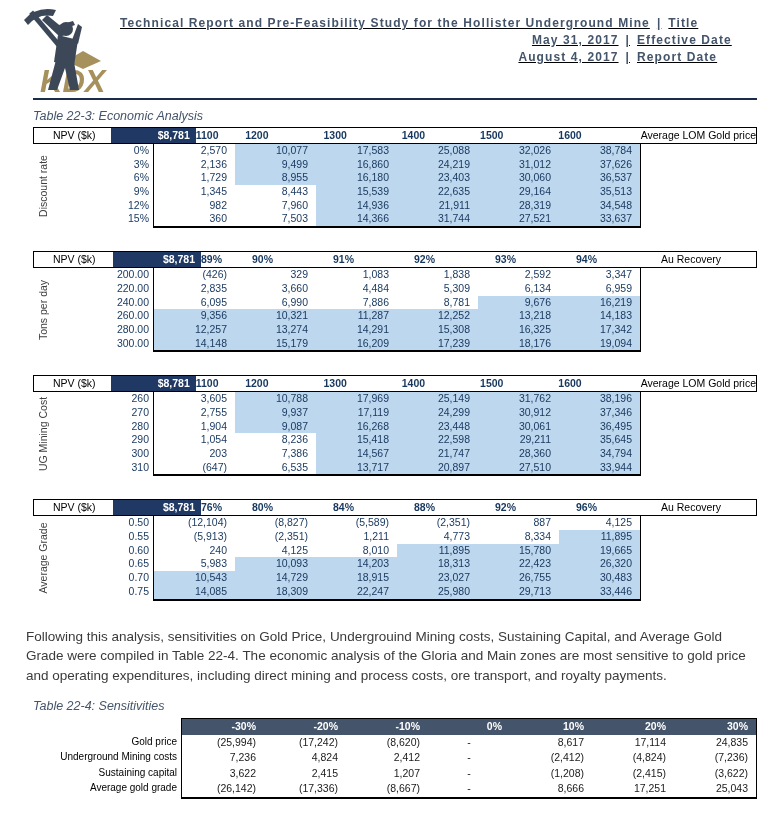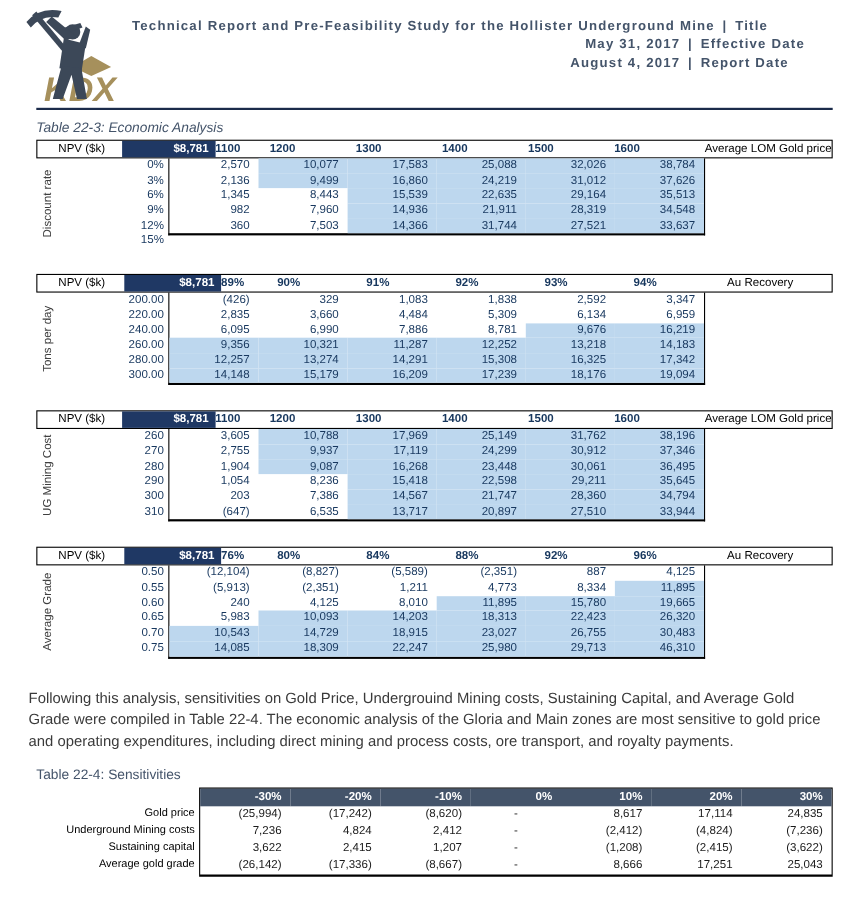--- a/index.html
+++ b/index.html
@@ -6,31 +6,31 @@
   body{
     width:782px;height:831px;background:#ffffff;overflow:hidden;
     font-family:"Liberation Sans","DejaVu Sans",sans-serif;
     -webkit-font-smoothing:antialiased;
   }
   .page{position:relative;width:782px;height:831px;}
 
   
   .hdr{position:relative;height:96px;}
   .logo{position:absolute;left:20px;top:4px;width:104px;height:92px;}
-  .hdr-lines{position:absolute;left:120px;top:16px;width:637px;}
+  .hdr-lines{position:absolute;left:120px;top:16px;width:637px;text-decoration:underline;}
   .hdr-line{display:flex;align-items:baseline;height:17px;
     font-size:12px;font-weight:bold;letter-spacing:1.1px;color:var(--accent-text);}
   .hdr-main{flex:1;text-align:right;white-space:nowrap;}
   .hdr-sep{padding:0 7px;}
   .hdr-lbl{width:120px;text-align:left;white-space:nowrap;}
   .rule{height:0;border-top:2.5px solid #1b2b4a;margin:2px 0 0 33px;width:724px;}
 
   
   .caption{margin:9px 0 4px 33px;font-size:12.5px;font-style:italic;color:var(--accent-text);}
-  .caption2{margin:14px 0 5px 33px;font-size:12.5px;color:var(--accent-text);}
+  .caption2{margin:14px 0 5px 33px;font-size:12.5px;font-style:italic;color:var(--accent-text);}
 
   
   #sens-tables{margin-left:33px;width:724px;}
   .st{margin-bottom:23px;}
   .st-head{display:flex;align-items:stretch;height:17px;border:1px solid #000;box-sizing:border-box;
     font-size:10.5px;color:var(--table-number);padding-left:16px;}
   .sh-npv{width:60px;padding-left:3px;line-height:15px;color:#000;}
   .sh-val{width:88px;background:var(--navy-cell);color:#fff;font-weight:bold;
     text-align:right;padding-right:6px;line-height:15px;box-sizing:border-box;}
   .sh-c0{width:51px;}
@@ -146,20 +146,28 @@
             </div>
             <div class="st-row">
               <div class="st-cell">2,136</div>
               <div class="st-cell shaded">9,499</div>
               <div class="st-cell shaded">16,860</div>
               <div class="st-cell shaded">24,219</div>
               <div class="st-cell shaded">31,012</div>
               <div class="st-cell shaded">37,626</div>
             </div>
             <div class="st-row">
+              <div class="st-cell">1,729</div>
+              <div class="st-cell shaded">8,955</div>
+              <div class="st-cell shaded">16,180</div>
+              <div class="st-cell shaded">23,403</div>
+              <div class="st-cell shaded">30,060</div>
+              <div class="st-cell shaded">36,537</div>
+            </div>
+            <div class="st-row">
               <div class="st-cell">1,345</div>
               <div class="st-cell">8,443</div>
               <div class="st-cell shaded">15,539</div>
               <div class="st-cell shaded">22,635</div>
               <div class="st-cell shaded">29,164</div>
               <div class="st-cell shaded">35,513</div>
             </div>
             <div class="st-row">
               <div class="st-cell">982</div>
               <div class="st-cell">7,960</div>
@@ -395,21 +403,21 @@
               <div class="st-cell shaded">23,027</div>
               <div class="st-cell shaded">26,755</div>
               <div class="st-cell shaded">30,483</div>
             </div>
             <div class="st-row">
               <div class="st-cell shaded">14,085</div>
               <div class="st-cell shaded">18,309</div>
               <div class="st-cell shaded">22,247</div>
               <div class="st-cell shaded">25,980</div>
               <div class="st-cell shaded">29,713</div>
-              <div class="st-cell shaded">46,310</div>
+              <div class="st-cell shaded">33,446</div>
             </div>
           </div>
         </div>
       </div>
     </div>
 
   <div class="para">Following this analysis, sensitivities on Gold Price, Undergrouind Mining costs, Sustaining Capital, and Average Gold Grade were compiled in Table 22-4.  The economic analysis of the Gloria and Main zones are most sensitive to gold price and operating expenditures, including direct mining and process costs, ore transport, and royalty payments.</div>
 
   <div class="caption2">Table 22-4:  Sensitivities</div>
   <div id="s4">

